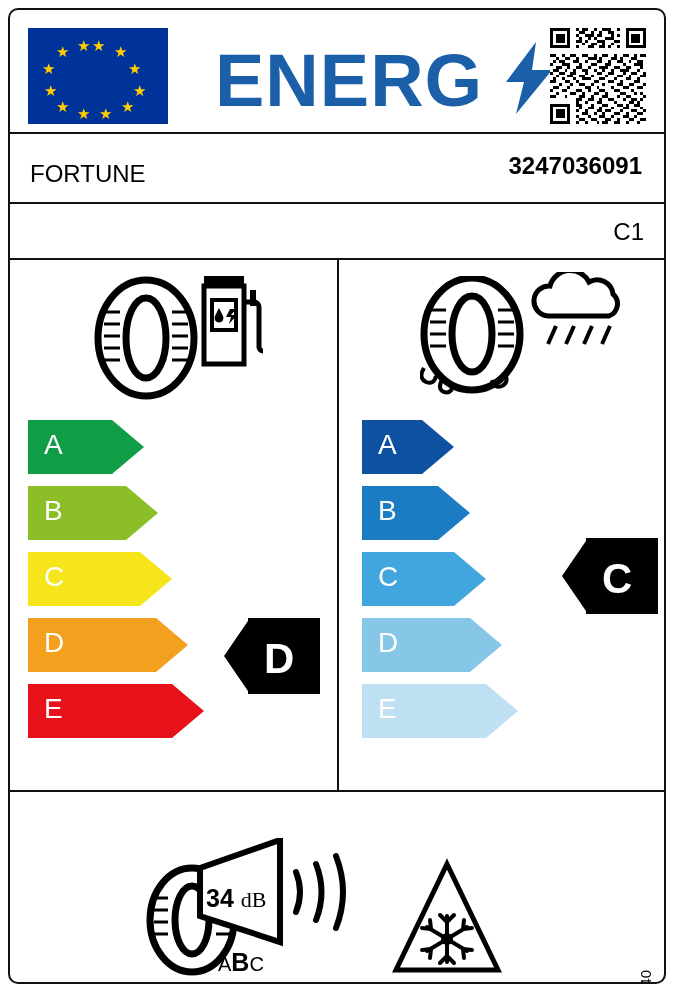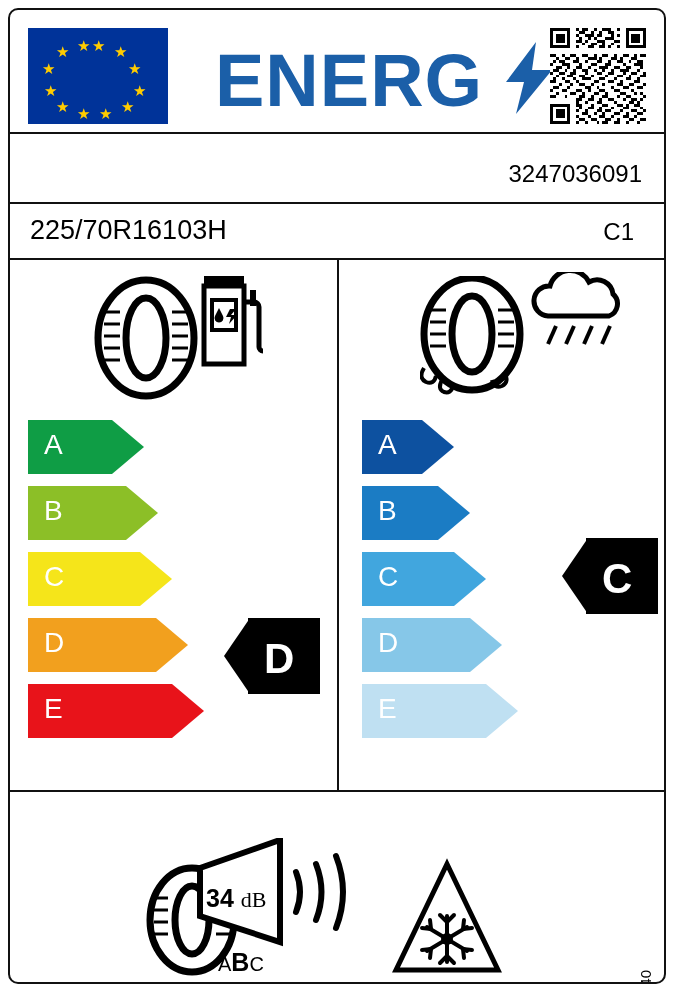--- a/index.html
+++ b/index.html
@@ -14,23 +14,23 @@
   .eu-flag{position:absolute;left:18px;top:18px;width:140px;height:96px;background:#003399;}
   .eu-flag .star{position:absolute;color:#FFCC00;font-size:15px;line-height:15px;}
   .energ{position:absolute;left:186px;top:28px;font-size:74px;font-weight:bold;color:#1b5fa8;letter-spacing:1px;font-family:"Liberation Sans",sans-serif;margin-left:19px;}
   .bolt{position:absolute;left:496px;top:32px;width:46px;height:72px;}
   .qr{position:absolute;right:18px;top:18px;width:96px;height:96px;}
   
   .hr{position:absolute;left:0;width:100%;height:2px;background:#111;}
   .vr{position:absolute;width:2px;background:#111;}
   
   .brand{position:absolute;left:20px;top:150px;font-size:24px;}
-  .code{position:absolute;right:22px;top:150px;font-size:24px;}
+  .code{position:absolute;right:22px;top:142px;font-size:24px;font-weight:bold;}
   .size{position:absolute;left:20px;top:205px;font-size:27px;}
-  .class{position:absolute;right:30px;top:208px;font-size:24px;}
+  .class{position:absolute;right:20px;top:208px;font-size:24px;}
   
   .tyre{position:absolute;}
   .fuel-icon{position:absolute;left:190px;top:262px;width:66px;height:96px;}
   .rain-icon{position:absolute;left:520px;top:262px;width:96px;height:80px;}
   
   .bars{position:absolute;top:410px;}
   .barsL{left:18px;}
   .barsR{left:352px;}
   .bar{position:relative;height:54px;margin-bottom:12px;}
   .bar .body{position:absolute;left:0;top:0;height:54px;}
@@ -297,24 +297,24 @@
           <rect x="18" y="32" width="2" height="1"></rect>
           <rect x="22" y="32" width="2" height="1"></rect>
           <rect x="26" y="32" width="1" height="1"></rect>
           <rect x="30" y="32" width="1" height="1"></rect>
       </g>
     </svg>
   </div>
 
   <div class="hr" style="top:122px;"></div>
 
+  <div class="brand">FORTUNE</div>
   <div class="code">3247036091</div>
   <div class="hr" style="top:192px;"></div>
 
-  <div class="size">225/70R16103H</div>
   <div class="class">C1</div>
   <div class="hr" style="top:248px;"></div>
 
   <div class="vr" style="left:327px;top:248px;height:532px;"></div>
 
   <svg class="tyre" style="left:84px;top:266px;width:104px;height:124px;" viewBox="0 0 104 124">
     <ellipse cx="52" cy="62" rx="48" ry="58" fill="none" stroke="#000" stroke-width="7"></ellipse>
     <ellipse cx="52" cy="62" rx="20" ry="40" fill="none" stroke="#000" stroke-width="7"></ellipse>
     <g stroke="#000" stroke-width="3">
       <line x1="10" y1="36" x2="26" y2="36"></line>

